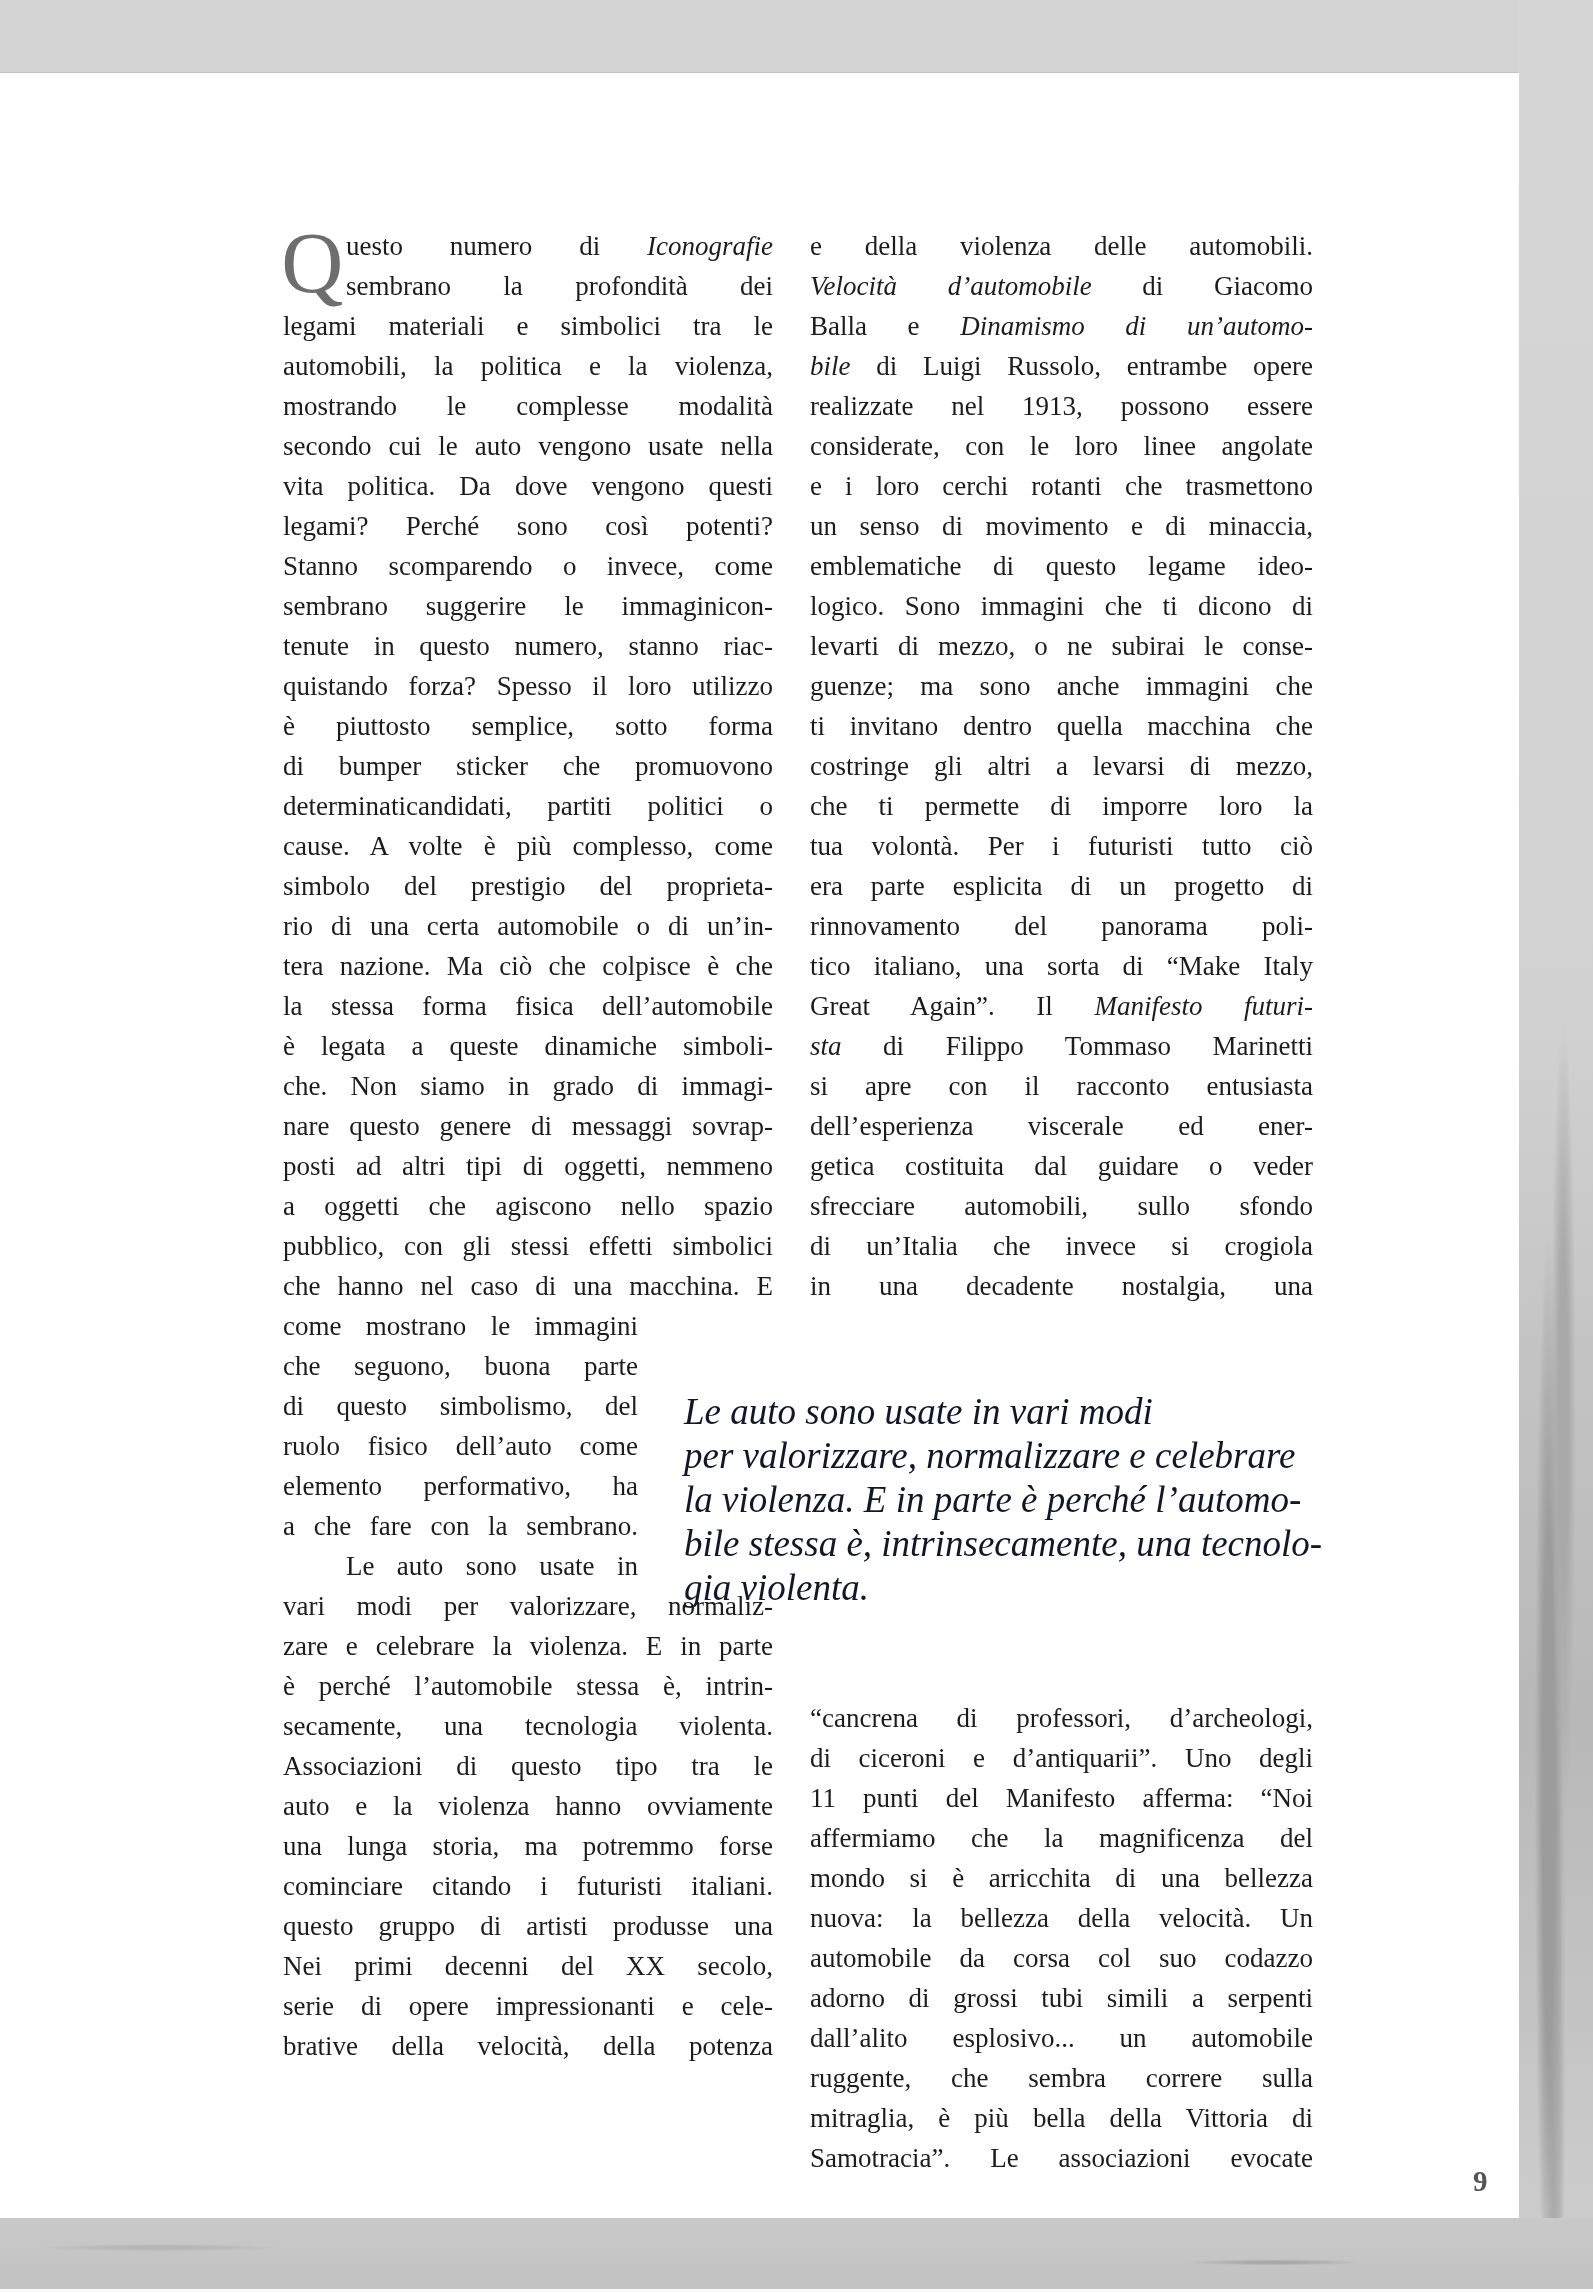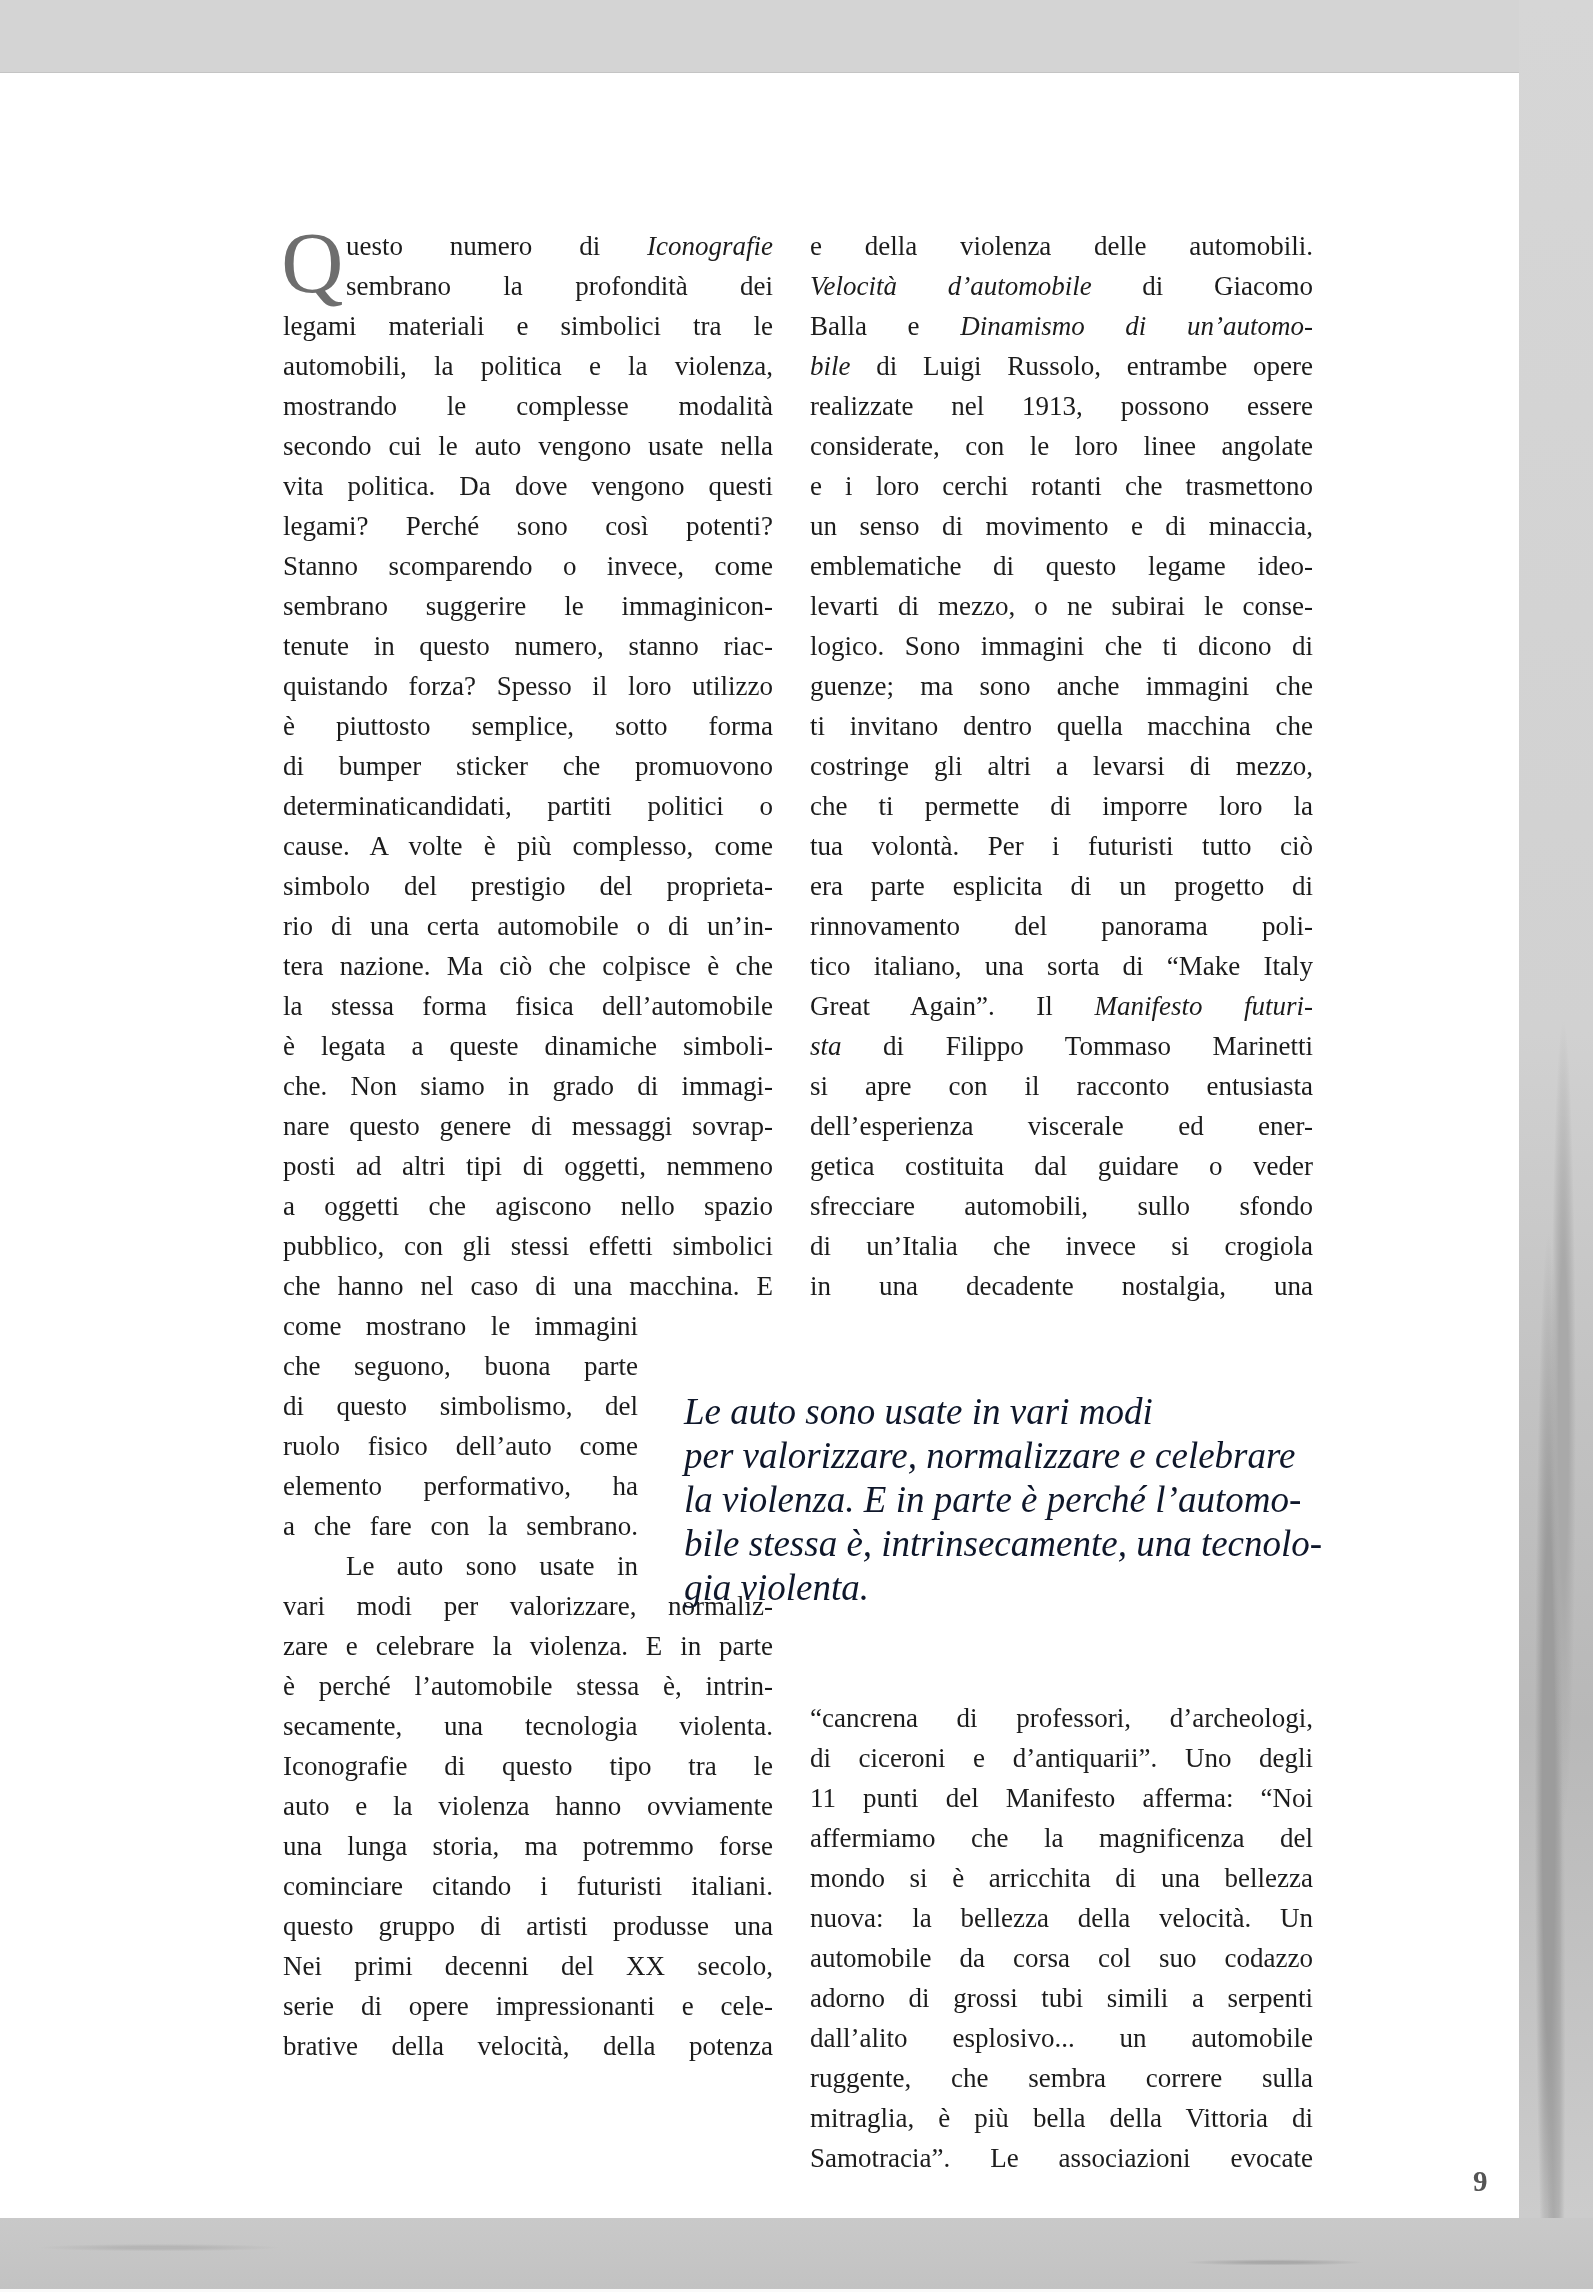--- a/index.html
+++ b/index.html
@@ -109,43 +109,43 @@
         <span class="line short">ruolo fisico dell’auto come</span>
         <span class="line short">elemento performativo, ha</span>
         <span class="line short">a che fare con la sembrano.</span>
         <span class="line short indent">Le auto sono usate in</span>
       </div>
     <div>
         <span class="line">vari modi per valorizzare, normaliz-</span>
         <span class="line">zare e celebrare la violenza. E in parte</span>
         <span class="line">è perché l’automobile stessa è, intrin-</span>
         <span class="line">secamente, una tecnologia violenta.</span>
-        <span class="line">Iconografie di questo tipo tra le</span>
+        <span class="line">Associazioni di questo tipo tra le</span>
         <span class="line">auto e la violenza hanno ovviamente</span>
         <span class="line">una lunga storia, ma potremmo forse</span>
         <span class="line">cominciare citando i futuristi italiani.</span>
         <span class="line">questo gruppo di artisti produsse una</span>
         <span class="line">Nei primi decenni del XX secolo,</span>
         <span class="line">serie di opere impressionanti e cele-</span>
         <span class="line">brative della velocità, della potenza</span>
       </div>
   </div>
 
   <div class="col col2">
       <span class="line">e della violenza delle automobili.</span>
       <span class="line"><i>Velocità d’automobile</i> di Giacomo</span>
       <span class="line">Balla e <i>Dinamismo di un’automo-</i></span>
       <span class="line"><i>bile</i> di Luigi Russolo, entrambe opere</span>
       <span class="line">realizzate nel 1913, possono essere</span>
       <span class="line">considerate, con le loro linee angolate</span>
       <span class="line">e i loro cerchi rotanti che trasmettono</span>
       <span class="line">un senso di movimento e di minaccia,</span>
       <span class="line">emblematiche di questo legame ideo-</span>
+      <span class="line">logico. Sono immagini che ti dicono di</span>
       <span class="line">levarti di mezzo, o ne subirai le conse-</span>
-      <span class="line">logico. Sono immagini che ti dicono di</span>
       <span class="line">guenze; ma sono anche immagini che</span>
       <span class="line">ti invitano dentro quella macchina che</span>
       <span class="line">costringe gli altri a levarsi di mezzo,</span>
       <span class="line">che ti permette di imporre loro la</span>
       <span class="line">tua volontà. Per i futuristi tutto ciò</span>
       <span class="line">era parte esplicita di un progetto di</span>
       <span class="line">rinnovamento del panorama poli-</span>
       <span class="line">tico italiano, una sorta di “Make Italy</span>
       <span class="line">Great Again”. Il <i>Manifesto futuri-</i></span>
       <span class="line"><i>sta</i> di Filippo Tommaso Marinetti</span>

